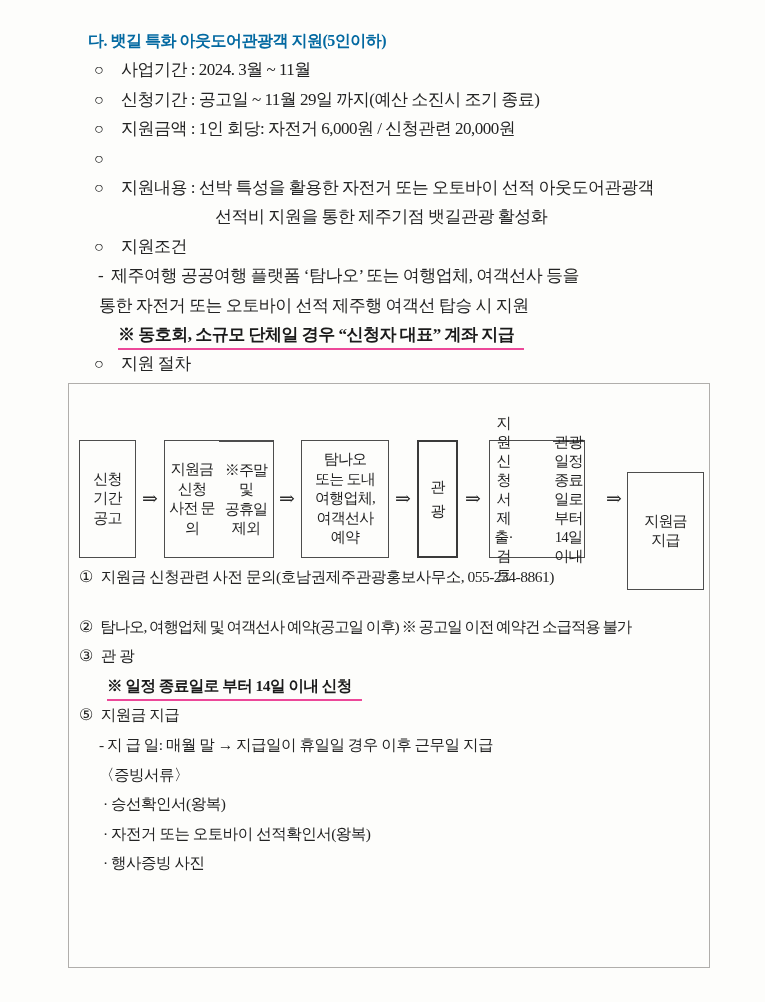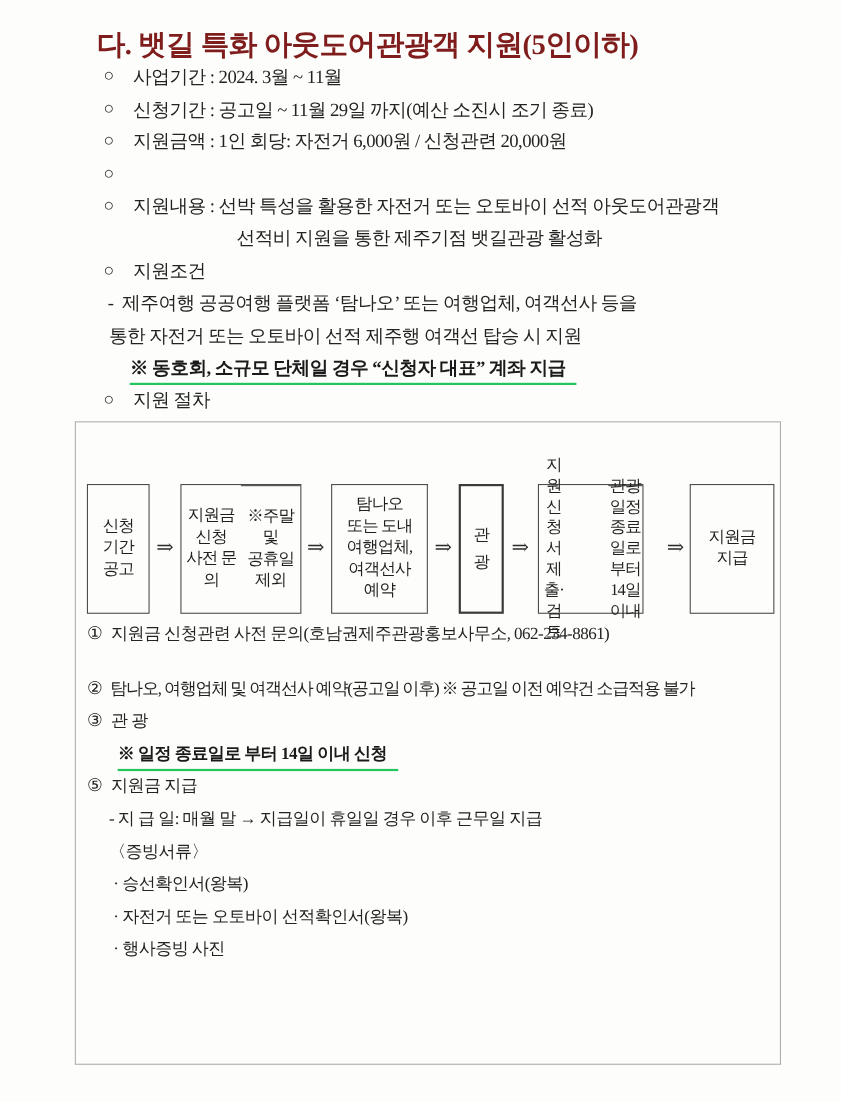--- a/index.html
+++ b/index.html
@@ -20,37 +20,37 @@
   }
   .t-line {
     height: 29.4px;
     line-height: 29.4px;
     white-space: nowrap;
     font-size: 17px;
     letter-spacing: -0.5px;
   }
   .doc-title {
     padding-left: 88px;
-    font-size: 26px;
+    font-size: 16px;
     font-weight: bold;
-    color: #7f1d1d;
+    color: #0369a1;
     letter-spacing: -0.5px;
   }
   .bullet-row { padding-left: 94px; display: flex; }
   .bullet-marker { width: 27px; flex: 0 0 27px; font-size: 16px; }
   .cont-line { padding-left: 215px; }
   .dash-row { padding-left: 98px; display: flex; }
   .dash-marker { width: 13px; flex: 0 0 13px; }
   .dash-cont { padding-left: 99px; }
   .note-line { padding-left: 118px; }
   .bold-underline {
     display: inline-block;
     font-weight: bold;
     color: #1a1a1a;
-    border-bottom: 2px solid #22c55e;
+    border-bottom: 2px solid #ec4899;
     padding: 0 10px 0 0;
     line-height: 27px;
     font-family: Liberation Serif, serif;
   }
   
   .procedure-box {
     position: absolute;
     left: 68px; top: 383px;
     width: 642px; height: 585px;
     border: 1px solid #b0aeab;
@@ -76,21 +76,21 @@
     color: #1f1f1f;
   }
   .flow-box .cell + .cell { border-top: 1px solid #4d4d4d; }
   #fb1 { left: 10px;  width: 57px; }
   #fb2 { left: 95px;  width: 110px; }
   #fb3 { left: 232px; width: 88px; }
   #fb4 { left: 348px; width: 41px; border-width: 2px; border-color: #3a3a3a; }
   #fb4 .cell { line-height: 24px; }
   #fb5 { left: 420px; width: 96px; gap: 36px; }
   #fb5 .cell { line-height: 19px; }
-  #fb6 { left: 558px; width: 77px; }
+  #fb6 { left: 558px; width: 77px; margin-top: 32px; }
   .flow-arrow {
     position: absolute;
     top: 100px; height: 30px; width: 20px;
     line-height: 30px;
     text-align: center;
     font-size: 19px;
     color: #2a2a2a;
   }
   #fa1 { left: 71px; } #fa2 { left: 208px; } #fa3 { left: 324px; }
   #fa4 { left: 394px; } #fa5 { left: 535px; }
@@ -202,21 +202,21 @@
     </div>
     <div id="fa5" class="flow-arrow">⇒</div>
 
     <div id="fb6" class="flow-box">
       <div class="cell">지원금
 지급</div>
     </div>
 
     <div class="steps">
       <div class="s-line">
-        <span class="num">①</span><span>지원금 신청관련 사전 문의(호남권제주관광홍보사무소, 062-234-8861)</span>
+        <span class="num">①</span><span>지원금 신청관련 사전 문의(호남권제주관광홍보사무소, 055-234-8861)</span>
       </div>
       <div class="s-line tight">
         <span class="num">②</span><span>탐나오, 여행업체 및 여객선사 예약(공고일 이후) ※ 공고일 이전 예약건 소급적용 불가</span>
       </div>
       <div class="s-line">
         <span class="num">③</span><span>관 광</span>
       </div>
       <div class="s-line indent-note">
         <span class="bold-underline">※ 일정 종료일로 부터 14일 이내 신청</span>
       </div>

